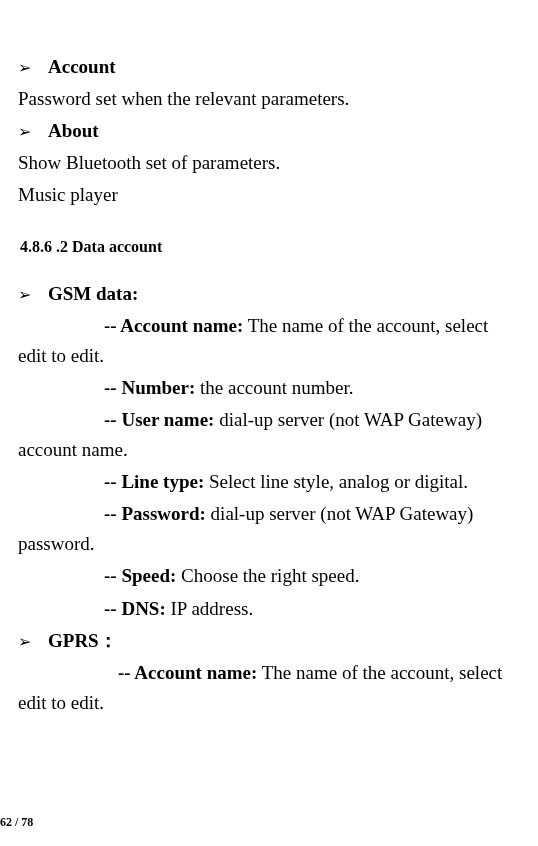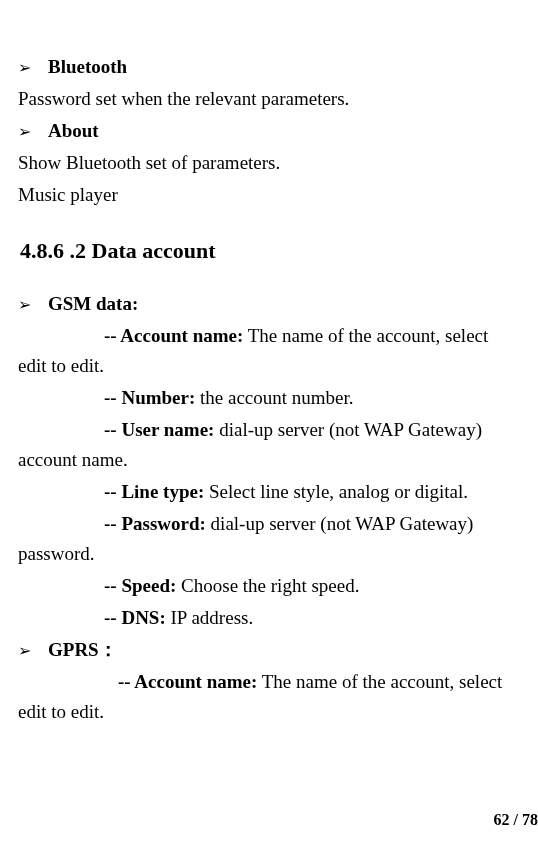--- a/index.html
+++ b/index.html
@@ -33,49 +33,49 @@
       text-align: left;
     }
     .bullet-text {
       font-weight: bold;
     }
     .body-text {
       margin-bottom: 2px;
     }
     .section-header {
       font-weight: bold;
-      font-size: 22px;
+      font-size: 16px;
       margin-top: 24px;
       margin-bottom: 20px;
       margin-left: 2px;
     }
     .entry {
       margin-bottom: 2px;
     }
     .entry-bold {
       font-weight: bold;
     }
     .page-num {
       position: absolute;
       bottom: 14px;
       left: 0;
       right: 0;
-      text-align: right;
+      text-align: left;
       font-weight: bold;
-      font-size: 16px;
+      font-size: 12px;
     }
   </style>
 </head>
 <body>
 
 <div class="content">
 
   <div class="bullet-line">
     <span class="bullet-marker">➢</span>
-    <span class="bullet-text">Bluetooth</span>
+    <span class="bullet-text">Account</span>
   </div>
   <div class="body-text">Password set when the relevant parameters.</div>
 
   <div class="bullet-line">
     <span class="bullet-marker">➢</span>
     <span class="bullet-text">About</span>
   </div>
   <div class="body-text">Show Bluetooth set of parameters.</div>
   <div class="body-text">Music player</div>
 

